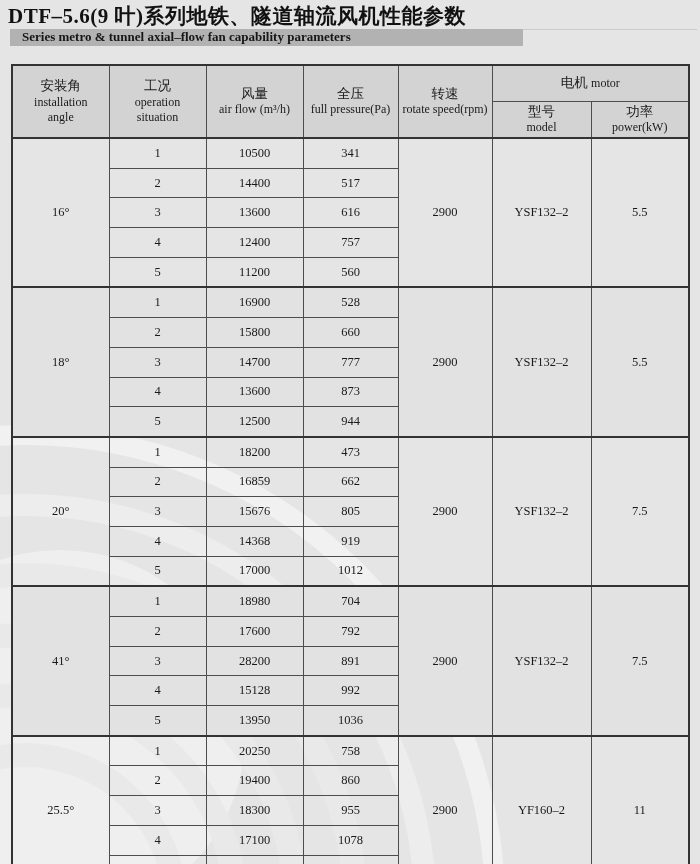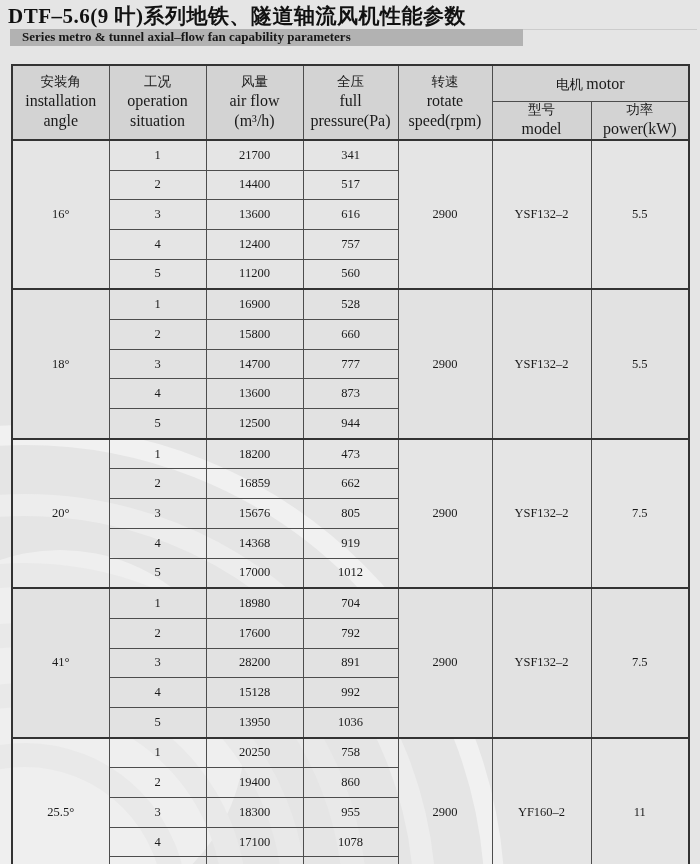--- a/index.html
+++ b/index.html
@@ -57,21 +57,21 @@
     background: transparent;
   }
   #spec-table thead th {
     background: #d3d3d3;
     font-weight: normal;
     height: 35px;
     line-height: 1.25;
     margin-left: 20px;
   }
   #spec-table thead .cn { font-size: 13.5px; }
-  #spec-table thead .en { font-size: 16px; }
+  #spec-table thead .en { font-size: 12px; }
   #spec-table tbody td { height: 28.7px; font-size: 12.5px; }
   #spec-table tbody tr.shaded td { background: #e2e2e2; }
   #spec-table tbody tr.g-first td { border-top: 2px solid #333333; }
 </style>
 </head>
 <body>
 
 <div id="page">
 
   <svg id="watermark" width="700" height="864" viewBox="0 0 700 864" aria-hidden="true">
@@ -139,21 +139,21 @@
           <div class="cn">功率</div>
           <div class="en">power(kW)</div>
         </th>
       </tr>
     </thead>
     <tbody>
 
       <tr class="g-first">
         <td rowspan="5">16°</td>
         <td>1</td>
-        <td>21700</td>
+        <td>10500</td>
         <td>341</td>
         <td rowspan="5">2900</td>
         <td rowspan="5">YSF132–2</td>
         <td rowspan="5">5.5</td>
       </tr>
       <tr>
         <td>2</td>
         <td>14400</td>
         <td>517</td>
       </tr>

